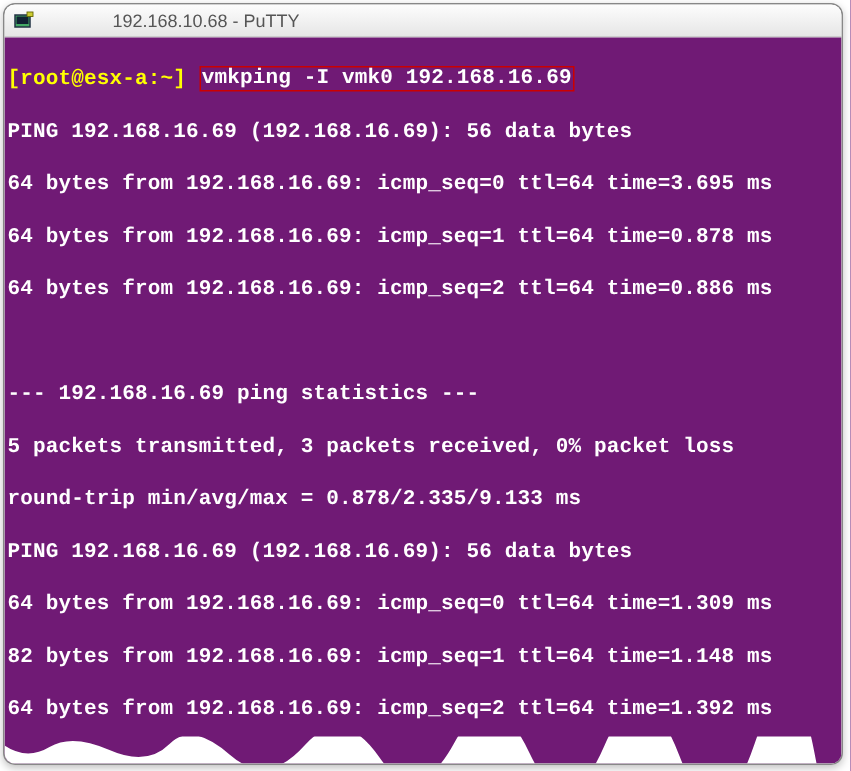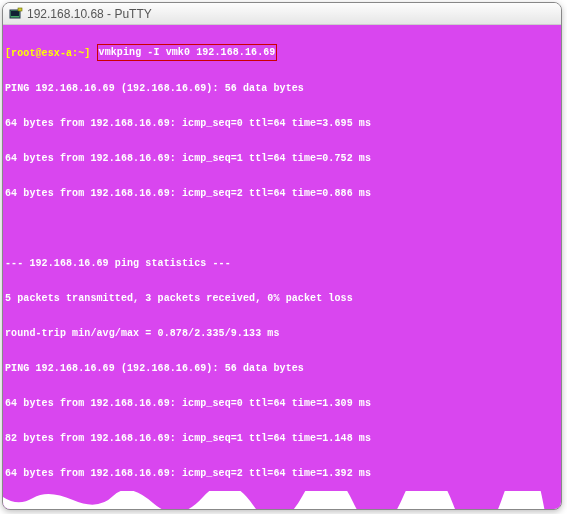--- a/index.html
+++ b/index.html
@@ -22,33 +22,34 @@
   .titlebar {
     height: 22px;
     background: linear-gradient(#fdfdfd, #e6e6e6);
     display: flex;
     align-items: center;
     padding: 0 6px;
     font-family: "Segoe UI", Arial, sans-serif;
     font-size: 12px;
     color: #555;
     border-bottom: 1px solid #ccc;
+    gap: 48px;
   }
   .titlebar-icon {
     width: 14px;
     height: 14px;
     margin-right: 4px;
     display: inline-flex;
     align-items: center;
     justify-content: center;
   }
   .terminal {
-    background: #d946ef;
+    background: #701a75;
     color: #fff;
-    font-size: 10px;
+    font-size: 14px;
     line-height: 17.5px;
     padding: 2px 0 0 0;
     white-space: pre;
     letter-spacing: 0.1px;
     font-weight: bold;
     overflow: hidden;
     position: relative;
     height: 484px;
     -webkit-font-smoothing: none;
   }
@@ -88,21 +89,21 @@
         <rect x="9" y="1" width="4" height="3" fill="#cc3" stroke="#660" stroke-width="0.6"></rect>
       </svg>
     </span>
     <span>192.168.10.68 - PuTTY</span>
   </div>
 
   <div class="terminal">
 <div class="line"><span class="prompt-yellow">[root@esx-a:~]</span> <span class="boxed">vmkping -I vmk0 192.168.16.69</span></div>
 <div class="line">PING 192.168.16.69 (192.168.16.69): 56 data bytes</div>
 <div class="line">64 bytes from 192.168.16.69: icmp_seq=0 ttl=64 time=3.695 ms</div>
-<div class="line">64 bytes from 192.168.16.69: icmp_seq=1 ttl=64 time=0.752 ms</div>
+<div class="line">64 bytes from 192.168.16.69: icmp_seq=1 ttl=64 time=0.878 ms</div>
 <div class="line">64 bytes from 192.168.16.69: icmp_seq=2 ttl=64 time=0.886 ms</div>
 <div class="line"></div>
 <div class="line">--- 192.168.16.69 ping statistics ---</div>
 <div class="line">5 packets transmitted, 3 packets received, 0% packet loss</div>
 <div class="line">round-trip min/avg/max = 0.878/2.335/9.133 ms</div>
 <div class="line">PING 192.168.16.69 (192.168.16.69): 56 data bytes</div>
 <div class="line">64 bytes from 192.168.16.69: icmp_seq=0 ttl=64 time=1.309 ms</div>
 <div class="line">82 bytes from 192.168.16.69: icmp_seq=1 ttl=64 time=1.148 ms</div>
 <div class="line">64 bytes from 192.168.16.69: icmp_seq=2 ttl=64 time=1.392 ms</div>
 

